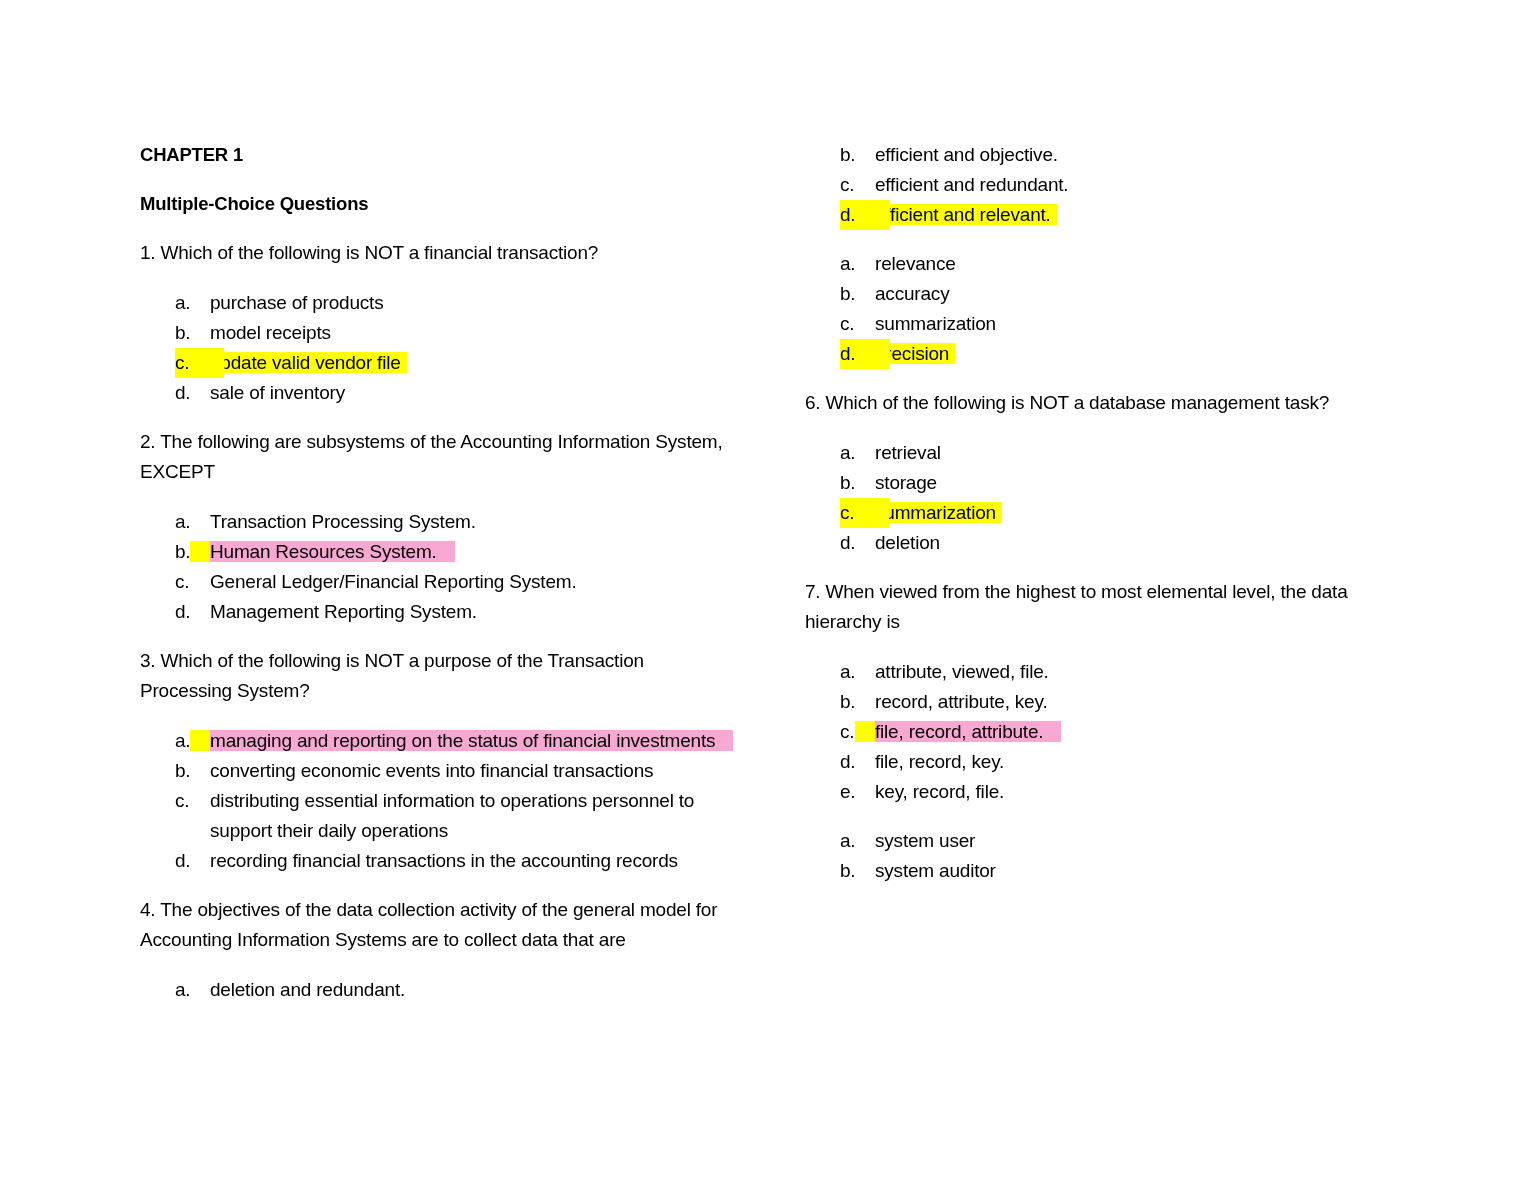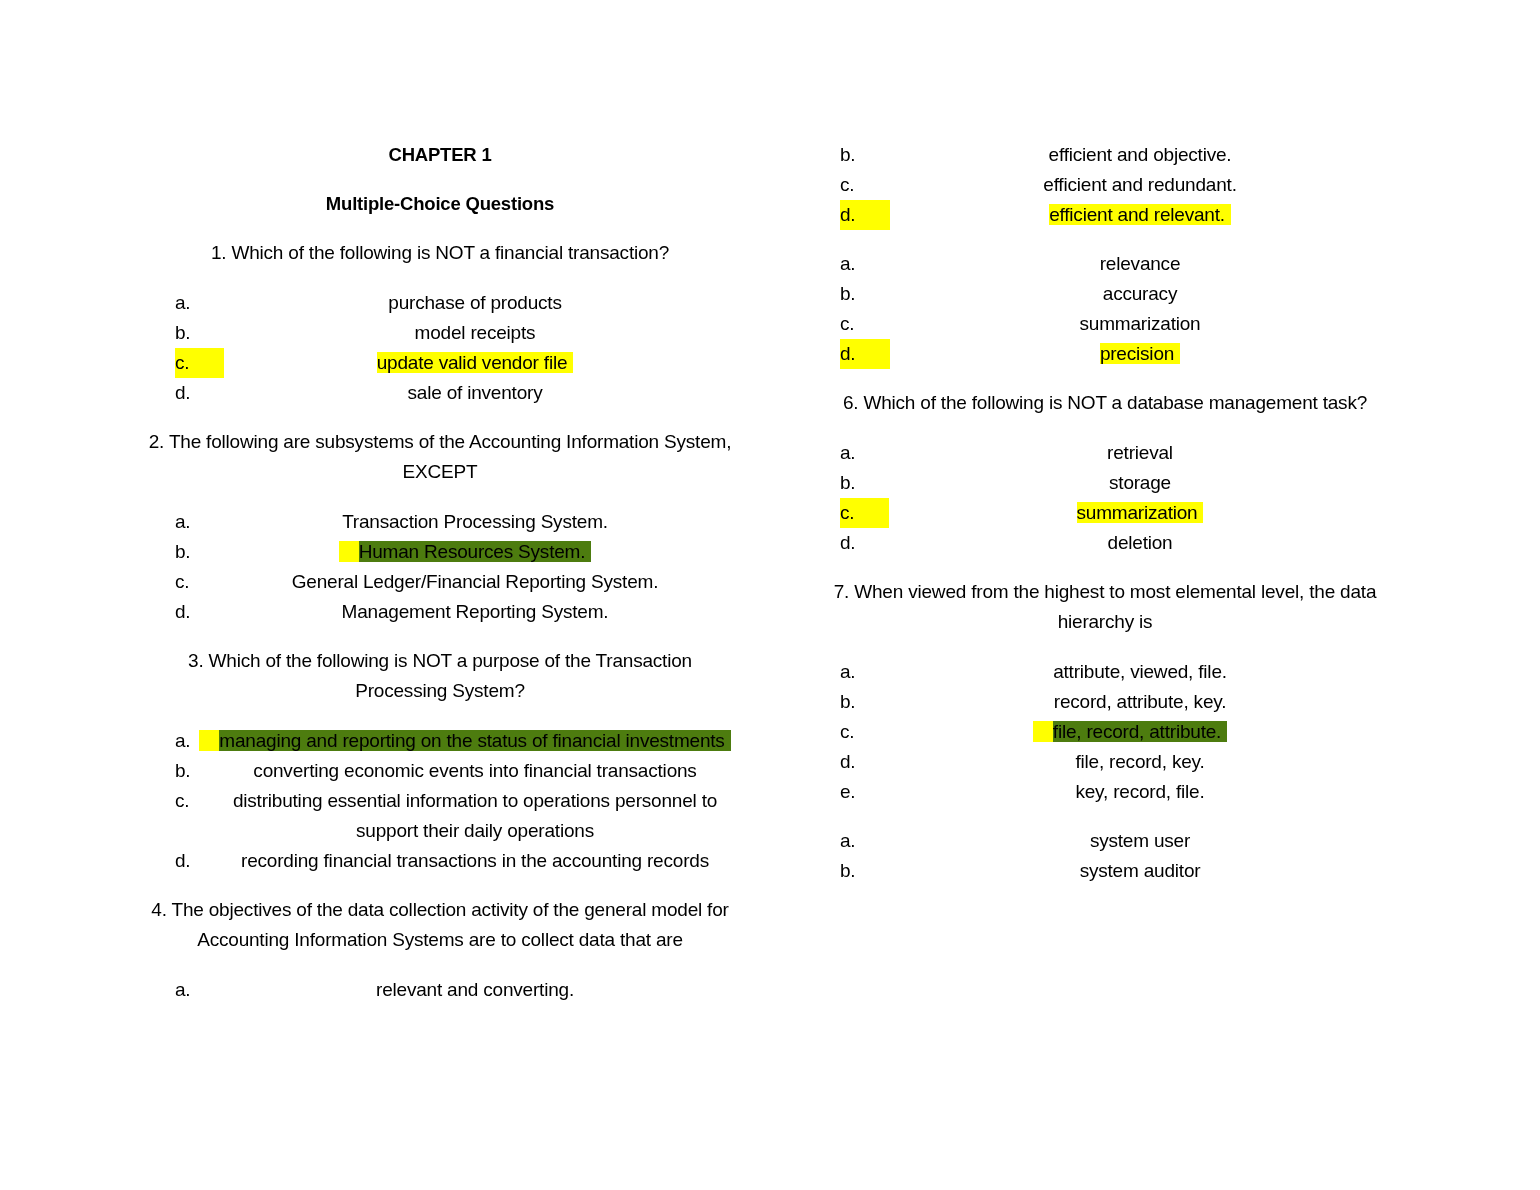--- a/index.html
+++ b/index.html
@@ -1,33 +1,33 @@
 <!DOCTYPE html>
 <html><head>
 <meta charset="utf-8">
 <style>
   html, body { margin: 0; padding: 0; background: #ffffff; }
   body {
     width: 1540px; height: 1190px; position: relative; overflow: hidden;
     font-family: "Liberation Sans", "DejaVu Sans", sans-serif;
     color: #000; font-size: 19px;
   }
-  .page { position: absolute; left: 0; top: 0; width: 1540px; height: 1190px; background: #fff; text-align: center; }
+  .page { position: absolute; left: 0; top: 0; width: 1540px; height: 1190px; background: #fff; }
   .col { position: absolute; top: 140px; width: 600px; }
   .col-left { left: 140px; }
   .col-right { left: 805px; }
   .heading { font-weight: bold; font-size: 18.5px; line-height: 30px; margin: 0 0 19px 0; letter-spacing: -0.2px; }
   .q-stem { line-height: 30px; margin: 0 0 20px 0; letter-spacing: -0.2px; }
   .opts { margin: 0 0 19px 0; padding: 0; list-style: none; }
   .opt { position: relative; padding-left: 70px; line-height: 30px; letter-spacing: -0.2px; }
   .opt .letter { position: absolute; left: 35px; top: 0; }
   .hl-full .letter, .hl-full .text { background: #ffff00; }
   .hl-full .letter { padding-right: 35px; margin-right: -35px; }
   .hl-full .text { padding-right: 6px; }
-  .hl-text .text { background: #4d7c0f; padding-right: 6px; box-shadow: -20px 0 0 #ffff00; }
+  .hl-text .text { background: #f9a8d4; padding-right: 18px; box-shadow: -20px 0 0 #ffff00; }
   .opt .text { box-decoration-break: clone; -webkit-box-decoration-break: clone; }
 </style>
 </head>
 <body>
 
 <div class="page">
   <div class="col col-left">
     <div class="heading">CHAPTER 1</div>
     <div class="heading">Multiple-Choice Questions</div>
     <div id="left-questions">
@@ -54,21 +54,21 @@
           <ul class="opts">
             <li class="opt hl-text"><span class="letter">a.</span><span class="text">managing and reporting on the status of financial investments</span></li>
             <li class="opt"><span class="letter">b.</span><span class="text">converting economic events into financial transactions</span></li>
             <li class="opt"><span class="letter">c.</span><span class="text">distributing essential information to operations personnel to support their daily operations</span></li>
             <li class="opt"><span class="letter">d.</span><span class="text">recording financial transactions in the accounting records</span></li>
           </ul>
         </div>
         <div>
           <div class="q-stem">4. The objectives of the data collection activity of the general model for Accounting Information Systems are to collect data that are</div>
           <ul class="opts">
-            <li class="opt"><span class="letter">a.</span><span class="text">relevant and converting.</span></li>
+            <li class="opt"><span class="letter">a.</span><span class="text">deletion and redundant.</span></li>
           </ul>
         </div>
       </div>
   </div>
 
   <div class="col col-right">
     <ul class="opts" id="right-continuation">
         <li class="opt"><span class="letter">b.</span><span class="text">efficient and objective.</span></li>
         <li class="opt"><span class="letter">c.</span><span class="text">efficient and redundant.</span></li>
         <li class="opt hl-full"><span class="letter">d.</span><span class="text">efficient and relevant.</span></li>

